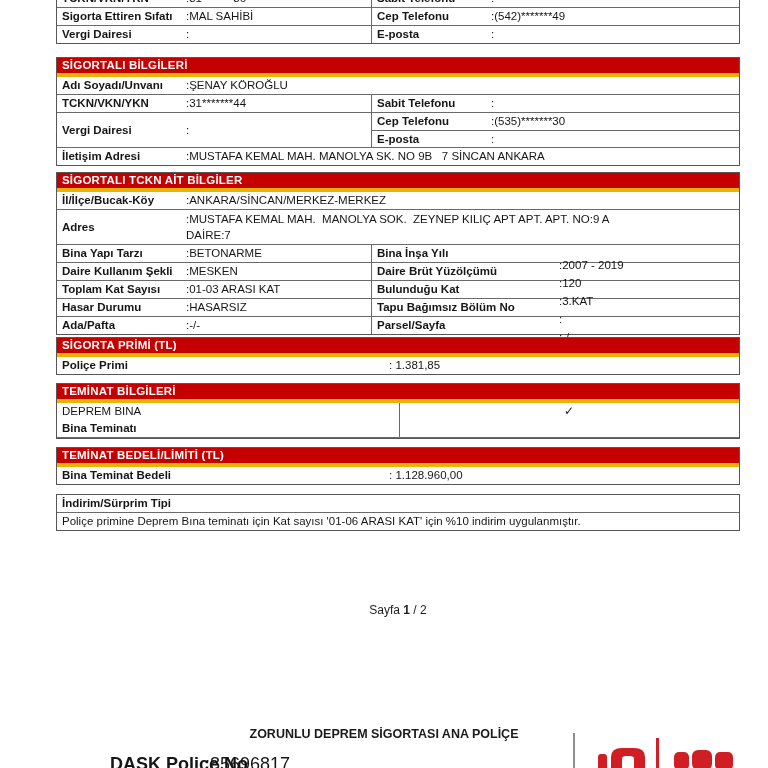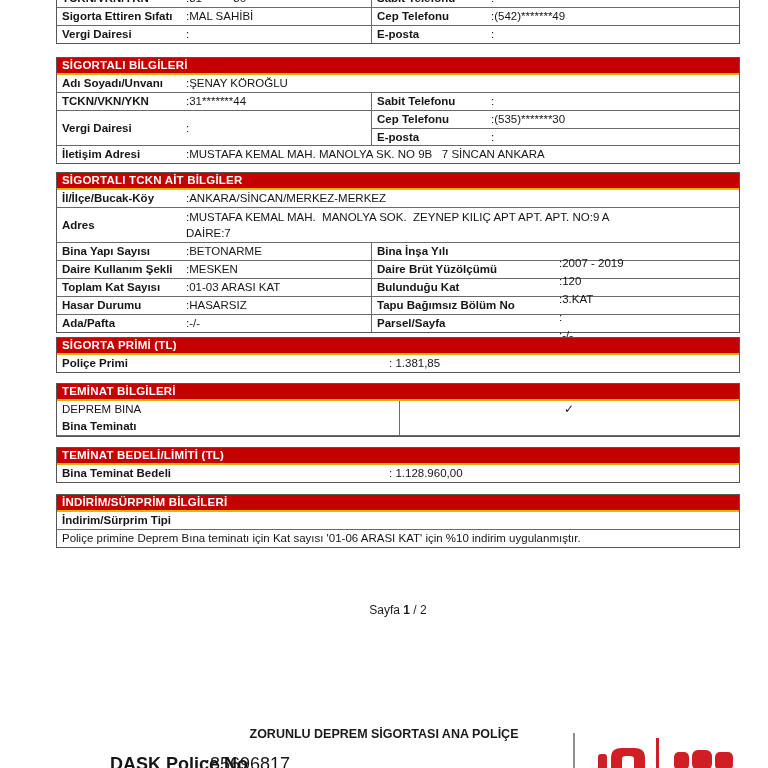--- a/index.html
+++ b/index.html
@@ -8,21 +8,21 @@
     background:#ffffff;color:#161616;
     font-family:"Liberation Sans","DejaVu Sans",sans-serif;
   }
   .tbl{
     position:absolute;left:56px;width:684px;background:#fff;
     border:1px solid #565656;box-sizing:border-box;font-size:11.5px;
   }
   .hdr{
     height:15px;background:#c40000;color:#fff;font-weight:700;
     font-size:11.5px;line-height:15px;padding-left:5px;
-    border-bottom:2px solid #eab308;letter-spacing:.2px;
+    border-bottom:4px solid #eab308;letter-spacing:.2px;
   }
   .row{position:relative;height:17px;border-bottom:1px solid #6a6a6a;}
   .row.last{border-bottom:none;}
   .row.h34{height:34px;}
   .lab{position:absolute;left:5px;top:0;line-height:17px;font-weight:700;white-space:pre;}
   .val{position:absolute;left:129px;top:0;line-height:17px;white-space:pre;}
   .lab.c34,.val.c34{line-height:34px;}
   .valm{position:absolute;left:129px;top:1px;line-height:16px;white-space:pre-wrap;width:548px;}
   .div-mid{position:absolute;left:314px;top:0;bottom:0;width:1px;background:#6a6a6a;}
   .rlab{position:absolute;left:320px;top:0;line-height:17px;font-weight:700;white-space:pre;}
@@ -112,21 +112,21 @@
   <div class="row">
     <span class="lab">İl/İlçe/Bucak-Köy</span>
     <span class="val">:ANKARA/SİNCAN/MERKEZ-MERKEZ</span>
   </div>
   <div class="row h34">
     <span class="lab c34">Adres</span>
     <span class="valm">:MUSTAFA KEMAL MAH.  MANOLYA SOK.  ZEYNEP KILIÇ APT APT. APT. NO:9 A
 DAİRE:7</span>
   </div>
   <div class="row">
-    <span class="lab">Bina Yapı Sayısı</span>
+    <span class="lab">Bina Yapı Tarzı</span>
     <span class="val">:BETONARME</span>
     <span class="div-mid"></span>
     <span class="rlab">Bina İnşa Yılı</span>
     <span class="rval rval3">:2007 - 2019</span>
   </div>
   <div class="row">
     <span class="lab">Daire Kullanım Şekli</span>
     <span class="val">:MESKEN</span>
     <span class="div-mid"></span>
     <span class="rlab">Daire Brüt Yüzölçümü</span>
@@ -178,21 +178,20 @@
 
 <div class="tbl" style="top:447px;">
   <div class="hdr">TEMİNAT BEDELİ/LİMİTİ (TL)</div>
   <div class="row last">
     <span class="lab">Bina Teminat Bedeli</span>
     <span class="valp">: 1.128.960,00</span>
   </div>
 </div>
 
 <div class="tbl" style="top:494px;">
-  <div class="hdr">İNDİRİM/SÜRPRİM BİLGİLERİ</div>
   <div class="row">
     <span class="lab">İndirim/Sürprim Tipi</span>
   </div>
   <div class="row last">
     <span class="txtrow">Poliçe primine Deprem Bına teminatı için Kat sayısı '01-06 ARASI KAT' için %10 indirim uygulanmıştır.</span>
   </div>
 </div>
 
 <div class="sayfa"><span>Sayfa </span><span class="b">1</span><span> / 2</span></div>
 

